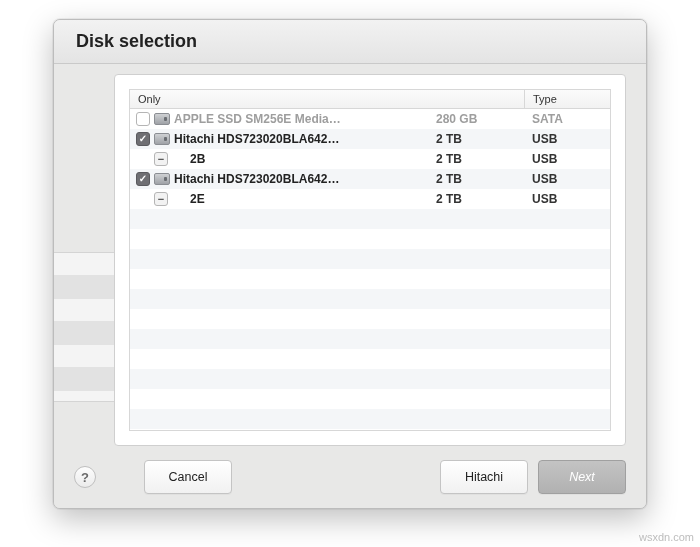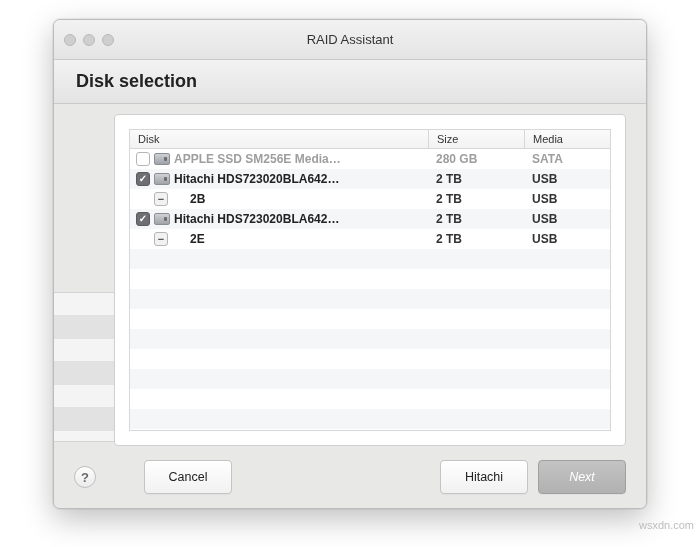--- a/index.html
+++ b/index.html
@@ -243,54 +243,45 @@
     .btn.primary {
       background: linear-gradient(#c3c3c3, #b1b1b1);
       border-color: #a0a0a0;
       color: #fff;
       font-weight: 400;
       font-style: italic;
     }
     .watermark {
       position: absolute;
       right: 6px;
-      bottom: 16px;
+      bottom: 4px;
       font-size: 11px;
       color: #bdbdbd;
       font-family: Arial, sans-serif;
     }
   </style>
 </head>
 <body>
 
 <div class="window">
 
-  <div class="titlebar">
-    <div class="traffic">
-      <div></div>
-      <div></div>
-      <div></div>
-    </div>
-    <div class="title">RAID Assistant</div>
-  </div>
 
   <div class="subheader">
     <h2>Disk selection</h2>
   </div>
 
   <div class="content">
     <div class="bg-art"></div>
 
     <div class="panel">
 
       <div class="table-wrap">
         <div class="thead">
-          <div class="col-name">Disk</div>
-          <div class="col-size">Size</div>
-          <div class="col-type">Media</div>
+          <div class="col-name">Only</div>
+          <div class="col-type">Type</div>
         </div>
         <div class="tbody" id="tbody">
             <div class="row dim">
               <div class="col-name">
                 <span class="cb "></span>
                 <span class="disk-ico"></span>
                 <span class="ellipsis cellspan">APPLE SSD SM256E Media…</span>
               </div>
               <div class="col-size">280 GB</div>
               <div class="col-type">SATA</div>

